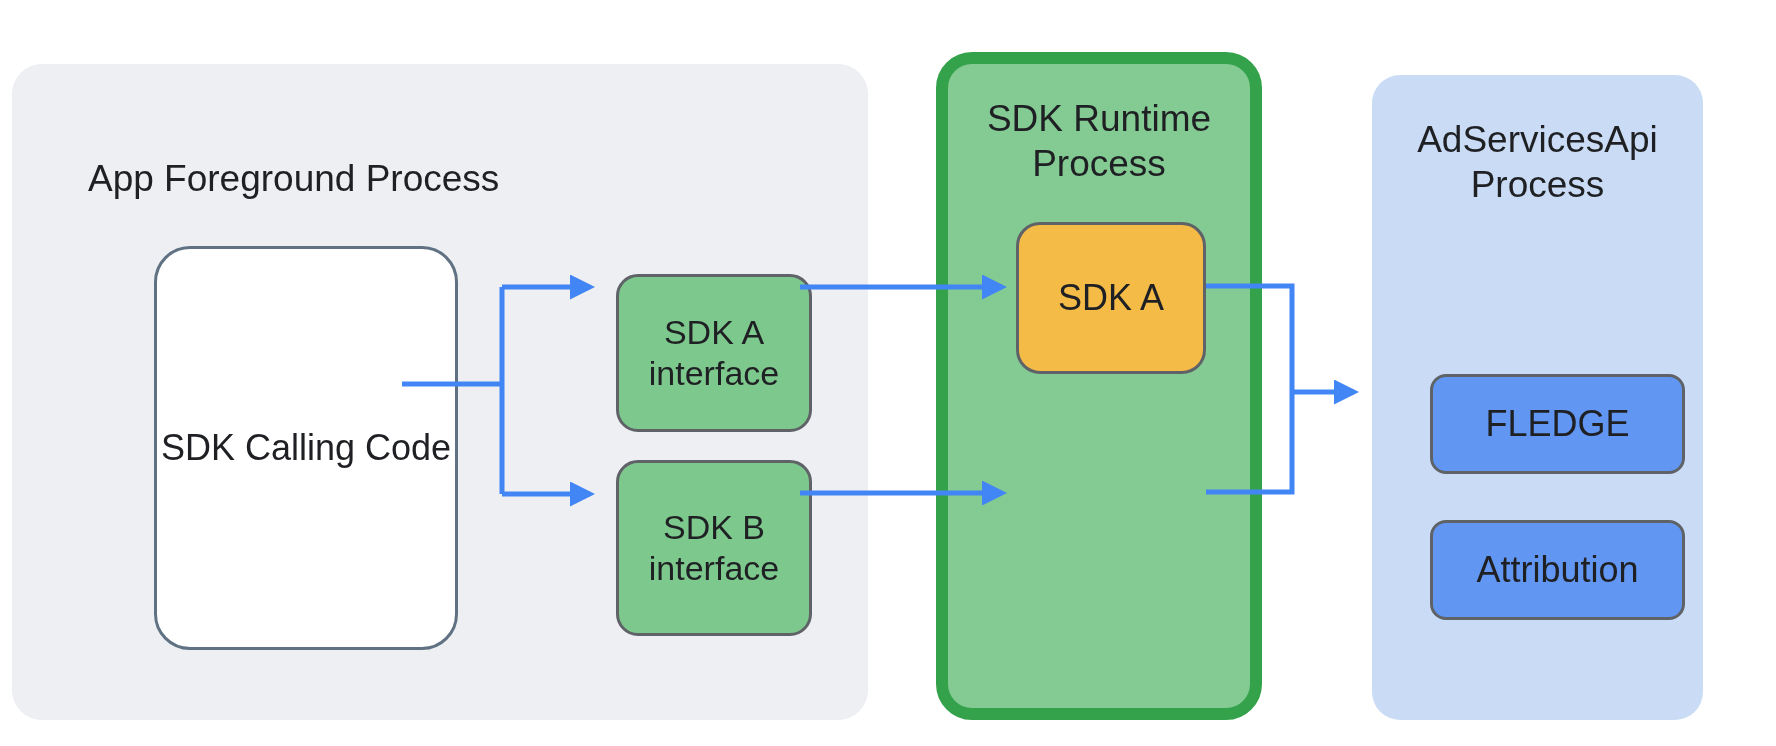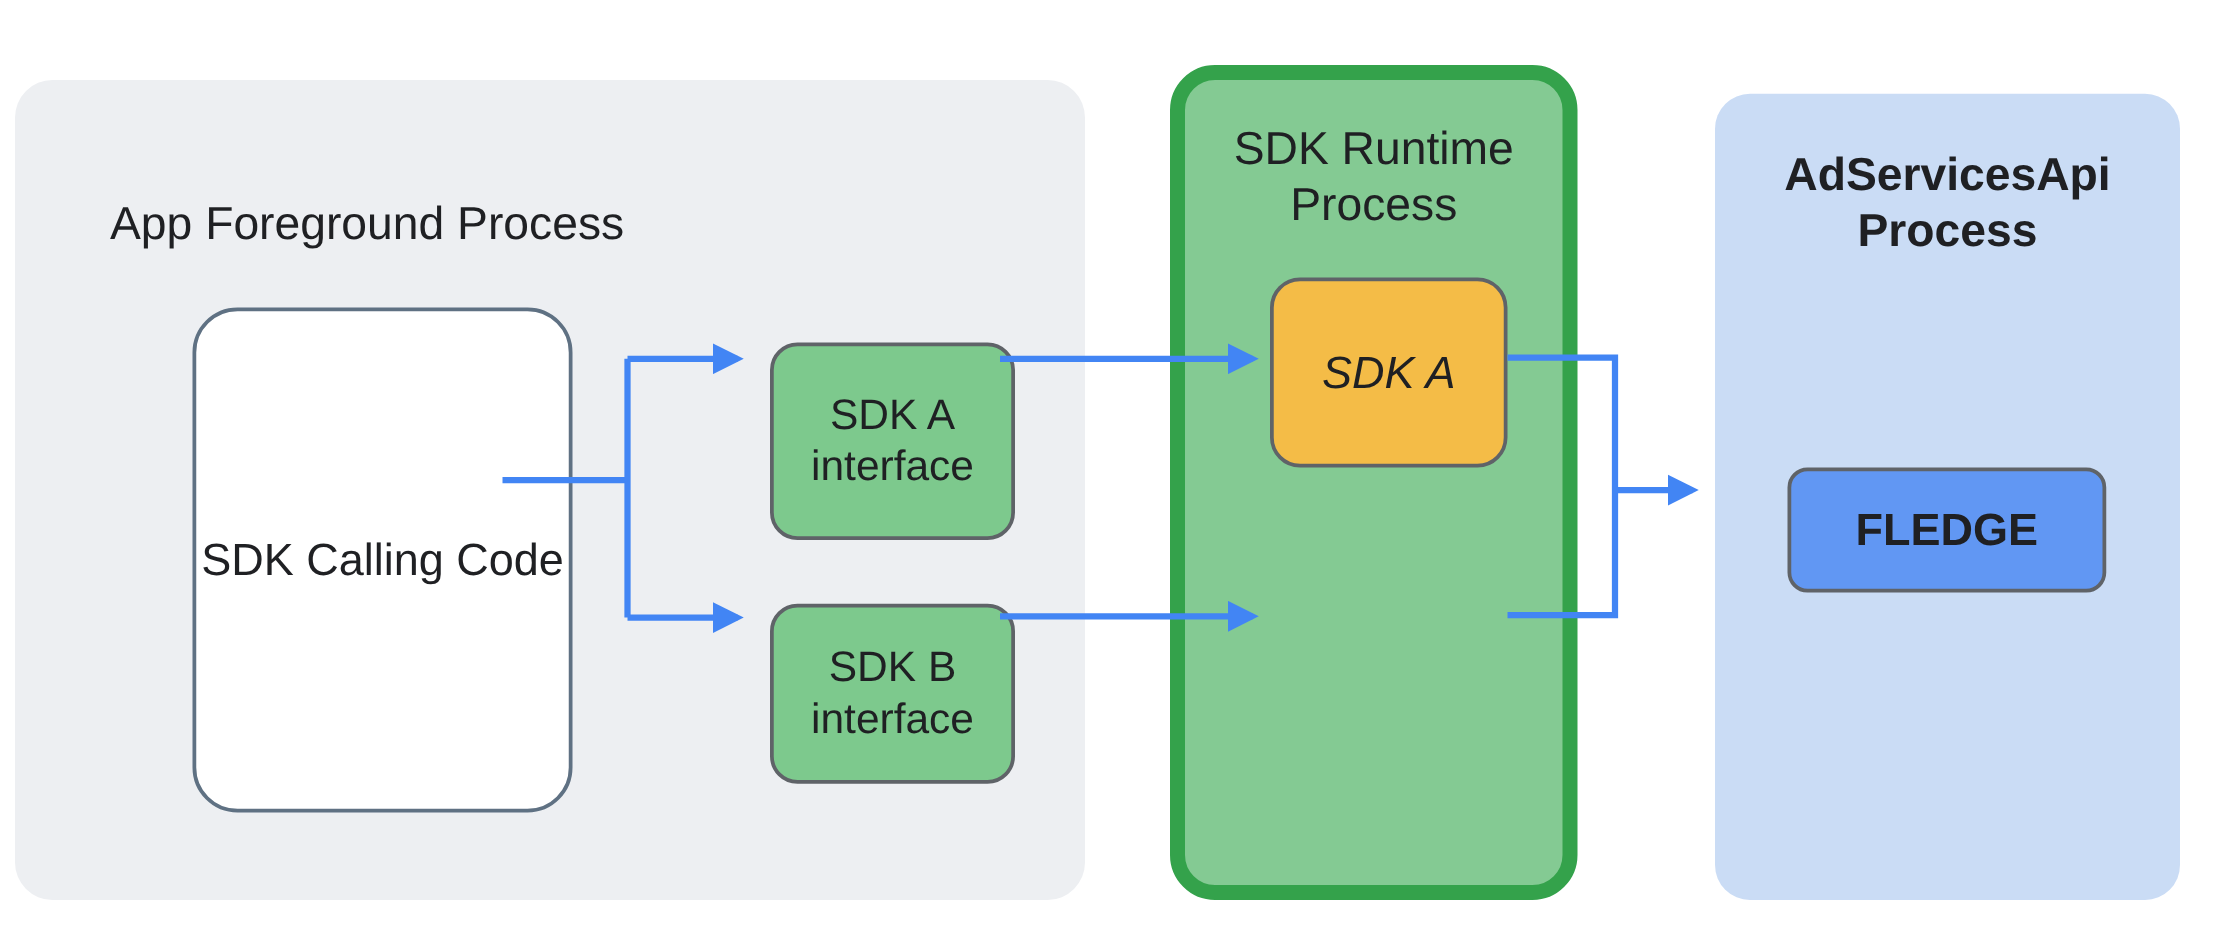--- a/index.html
+++ b/index.html
@@ -19,37 +19,37 @@
   html,body{margin:0;padding:0;}
   body{
     width:1776px;height:746px;background:#ffffff;position:relative;overflow:hidden;
     font-family:"Liberation Sans", sans-serif;color:var(--text-dark);
   }
   .abs{position:absolute;box-sizing:border-box;}
   .panel{border-radius:30px;}
   .panel-gray{left:12px;top:64px;width:856px;height:656px;background:var(--container-gray);}
   .panel-green{left:936px;top:52px;width:326px;height:668px;background:var(--container-green-fill);
     border:12px solid var(--container-green-border);border-radius:36px;}
-  .panel-blue{left:1372px;top:75px;width:372px;height:645px;background:var(--container-blue);border-radius:28px;font-weight:bold;}
+  .panel-blue{left:1372px;top:75px;width:331px;height:645px;background:var(--container-blue);border-radius:28px;}
   .panel-title{font-size:37px;line-height:1.22;color:var(--text-dark);text-align:right;}
   .title-left{left:76px;top:92px;}
   .title-center{left:0;right:0;text-align:center;}
   .green-title{top:32px;text-align:center;}
   .blue-title{top:42px;}
   .box{
     display:flex;align-items:center;justify-content:center;text-align:center;
     font-size:36px;line-height:1.22;color:var(--text-dark);
   }
   .box-white{left:98px;top:182px;width:304px;height:404px;background:#ffffff;
     border:3px solid var(--white-box-border);border-radius:36px;margin-left:44px;}
   .box-green{background:var(--box-green);border:3px solid var(--box-border-gray);border-radius:22px;font-size:34px;}
   .sdk-a-if{left:604px;top:210px;width:196px;height:158px;}
-  .sdk-b-if{left:604px;top:419px;width:196px;height:144px;}
+  .sdk-b-if{left:604px;top:396px;width:196px;height:176px;}
   .box-amber{left:68px;top:158px;width:190px;height:152px;background:var(--box-amber);
-    border:3px solid var(--box-border-gray);border-radius:24px;font-style:italic;}
+    border:3px solid var(--box-border-gray);border-radius:24px;}
   .box-pale{left:68px;top:366px;width:190px;height:148px;background:var(--box-pale);
     border:3px solid var(--box-border-gray);border-radius:24px;}
   .api-box{left:58px;width:255px;height:100px;background:var(--box-blue);
     border:3px solid var(--box-border-gray);border-radius:16px;}
   .api-topics{top:165px;}
   .api-fledge{top:299px;}
   .api-attribution{top:445px;}
   svg.arrows{position:absolute;left:0;top:0;width:1776px;height:746px;pointer-events:none;}
   svg.arrows path.arrow{stroke:var(--arrow-blue);stroke-width:5;fill:none;}
   svg.arrows marker path{fill:var(--arrow-blue);}
@@ -65,20 +65,21 @@
 </div>
 
 <div class="abs panel panel-green">
   <div class="abs panel-title title-center green-title">SDK Runtime Process</div>
   <div class="abs box box-amber">SDK A</div>
 </div>
 
 <div class="abs panel panel-blue">
   <div class="abs panel-title title-center blue-title">AdServicesApi Process</div>
   <div class="abs box api-box api-fledge">FLEDGE</div>
+  <div class="abs box api-box api-attribution">Attribution</div>
 </div>
 
 <svg class="arrows" viewBox="0 0 1776 746">
   <defs>
     <marker id="arrowhead" viewBox="0 0 10 10" refX="8" refY="5" markerWidth="5" markerHeight="5" orient="auto-start-reverse">
       <path d="M0,0 L10,5 L0,10 z"></path>
     </marker>
   </defs>
 
   <path class="arrow" d="M402 384 H502"></path>

